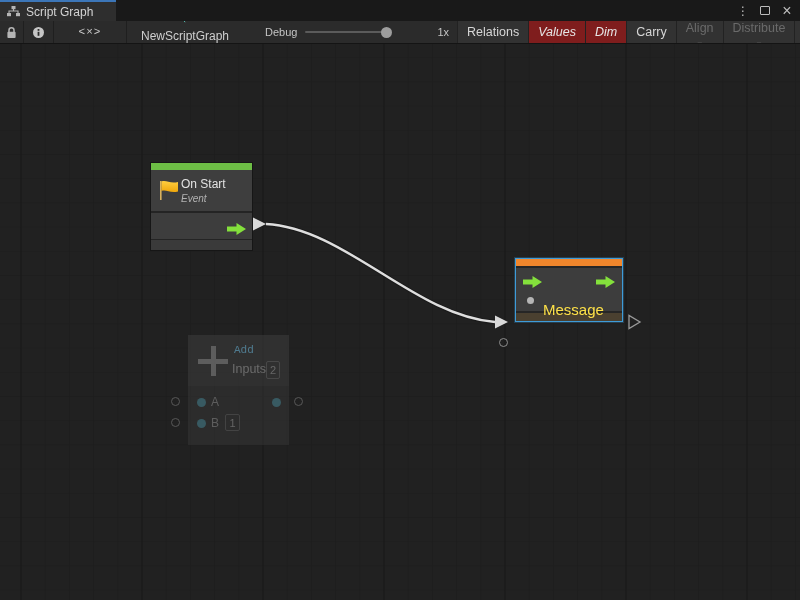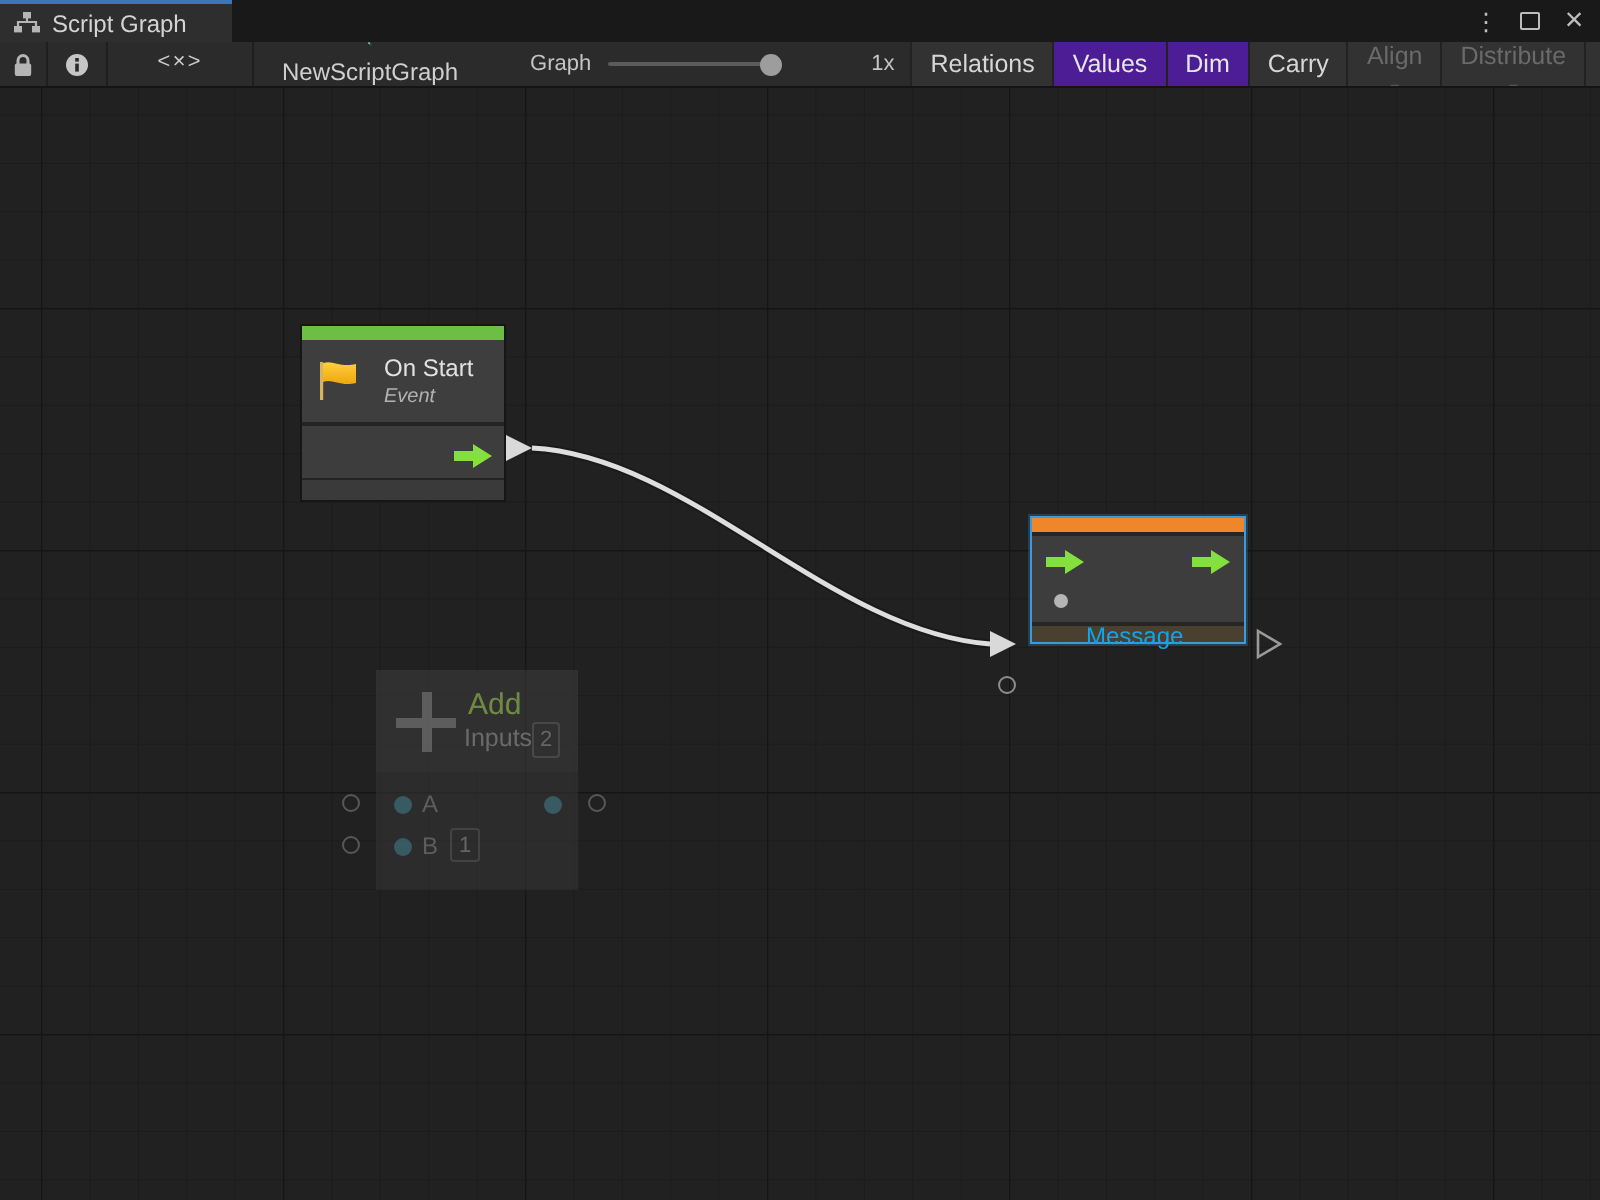--- a/index.html
+++ b/index.html
@@ -31,64 +31,64 @@
   .graphname-label { color:#cfcfcf; font-size:12px; }
   .tb-zoom { display:flex; align-items:center; gap:8px; margin-left:24px; padding-right:8px; }
   .zoom-label { color:#c4c4c4; font-size:11px; }
   .zoom-track { position:relative; width:82px; height:2px; background:#5b5b5b; border-radius:1px; }
   .zoom-handle { position:absolute; right:-5px; top:-4.5px; width:11px; height:11px;
                  border-radius:50%; background:#9d9d9d; }
   .zoom-level { color:#c4c4c4; font-size:11px;margin-left:42px; }
   .tb-buttons { display:flex; align-items:stretch; flex:1; overflow:hidden; }
   .tb-btn { display:flex; align-items:center; gap:4px; padding:0 9px; color:#d6d6d6;
             font-size:12.5px; background:#323232; border-left:1px solid #222; }
-  .tb-btn.active { background:#4c1d95; color:#e6e6e6; }
+  .tb-btn.active { background:#7f1d1d; color:#e6e6e6;font-style:italic; }
   .tb-btn.disabled { color:#6a6a6a;flex-direction:column; }
   .tb-btn .caret { font-size:9px; color:#8a8a8a; }
   .tb-btn.disabled .caret { color:#555; }
 
   
   .canvas { position:relative; width:800px; height:556px; background:#212121; overflow:hidden; }
   .grid-svg, .wire-svg { position:absolute; left:0; top:0; }
   .wire-svg { z-index:2; pointer-events:none; }
   .node { position:absolute; z-index:3; border:1px solid #161616; }
 
   
   .node-onstart { left:150px; top:118px; width:103px; }
   .accentbar { height:7px; }
   .onstart-bar { background:#6dbe45; }
-  .n-header { display:flex; align-items:center; gap:11px; padding:0 6px; background:#3e3e3e; }
+  .n-header { display:flex; align-items:center; gap:0; padding:0 6px; background:#3e3e3e; }
   .onstart-header { height:41px; }
   .n-title { color:#e2e2e2; font-size:12px; line-height:1.25; }
   .n-sub { color:#b2b2b2; font-size:10px; line-height:1.3;font-style:italic; }
   .onstart-body { position:relative; height:28px; background:#3d3d3d; border-top:2px solid #242424; }
   .onstart-footer { height:11px; background:#3a3a3a; border-top:1px solid #242424; }
   .arrow-right-slot { position:absolute; right:6px; top:8px; }
   .arrow-left-slot { position:absolute; left:7px; top:6px; }
   .arrow-out-slot { position:absolute; right:7px; top:6px; }
 
   
   .node-debug { left:515px; top:214px; width:108px; border:1px solid #3e9bd8;
                 box-shadow:0 0 0 1px rgba(62,155,216,.25); }
   .debug-bar { background:#f0862c; }
   .debug-header { height:40px; background:#5a4a39; }
   .debug-row-flow { position:relative; height:24px; background:#3d3d3d; border-top:2px solid #262626; }
   .debug-row-msg { position:relative; height:21px; background:#3d3d3d; }
   .graydot { position:absolute; left:11px; top:7px; width:7px; height:7px; border-radius:50%; background:#b5b5b5; }
-  .msg-label { position:absolute; left:27px; top:21px; color:#0ea5e9; font-size:12px; }
+  .msg-label { position:absolute; left:27px; top:11px; color:#fde047; font-size:15px; }
   .debug-footer { height:10px; background:#4a4030; border-top:2px solid #262626; }
 
   
   .node-ghost { left:188px; top:291px; width:101px; height:110px; opacity:.5; border:none; }
   .ghost-header { position:relative; height:51px; background:#404040; }
   .ghost-body { position:relative; height:59px; background:#373737; }
   .plus-icon { position:absolute; left:10px; top:11px; width:30px; height:30px; }
   .plus-icon::before { content:""; position:absolute; left:0; top:12.5px; width:30px; height:5px; background:#9a9a9a; }
   .plus-icon::after { content:""; position:absolute; left:12.5px; top:0; width:5px; height:30px; background:#9a9a9a; }
-  .ghost-line1 { position:absolute; left:46px; top:9px; color:#bef264; font-size:15px; }
+  .ghost-line1 { position:absolute; left:46px; top:9px; color:#7dd3fc; font-size:11px;font-family:Liberation Mono, monospace; }
   .ghost-line2 { position:absolute; left:44px; top:27px; color:#b3b3b3; font-size:12.5px; }
   .count-box { position:absolute; left:78px; top:26px; width:14px; height:18px; border:1px solid #6f6f6f;
                border-radius:2px; color:#ababab; font-size:11px; display:flex; align-items:center; justify-content:center; }
   .tealdot { position:absolute; width:9px; height:9px; border-radius:50%; background:#4f93a3; }
   .ghost-port-label { position:absolute; color:#9a9a9a; font-size:12px; }
   .value-box { position:absolute; left:37px; top:79px; width:15px; height:17px; border:1px solid #666;
                border-radius:2px; color:#a8a8a8; font-size:11px; display:flex; align-items:center; justify-content:center; }
   .hollow-circle { position:absolute; width:9px; height:9px; border-radius:50%; border:1.5px solid #8d8d8d; z-index:3; }
 </style>
 </head>
@@ -140,21 +140,21 @@
     </div>
     <div class="tb-sep"></div>
     <div class="tb-graphname">
       <svg width="14" height="14" viewBox="0 0 14 14">
         <rect x="0.5" y="0.5" width="6.5" height="6.5" rx="1" fill="#52c7b8"></rect>
         <path d="M7 4 L13 9 M4 7 L9.5 13" stroke="#9a9a9a" stroke-width="1.4" fill="none"></path>
       </svg>
       <span class="graphname-label">NewScriptGraph</span>
     </div>
     <div class="tb-zoom">
-      <span class="zoom-label">Graph</span>
+      <span class="zoom-label">Debug</span>
       <span class="zoom-track">
         <span class="zoom-handle"></span>
       </span>
       <span class="zoom-level">1x</span>
     </div>
     <div class="tb-buttons">
       <div class="tb-btn">
         <span>Relations</span>
       </div>
       <div class="tb-btn active">

